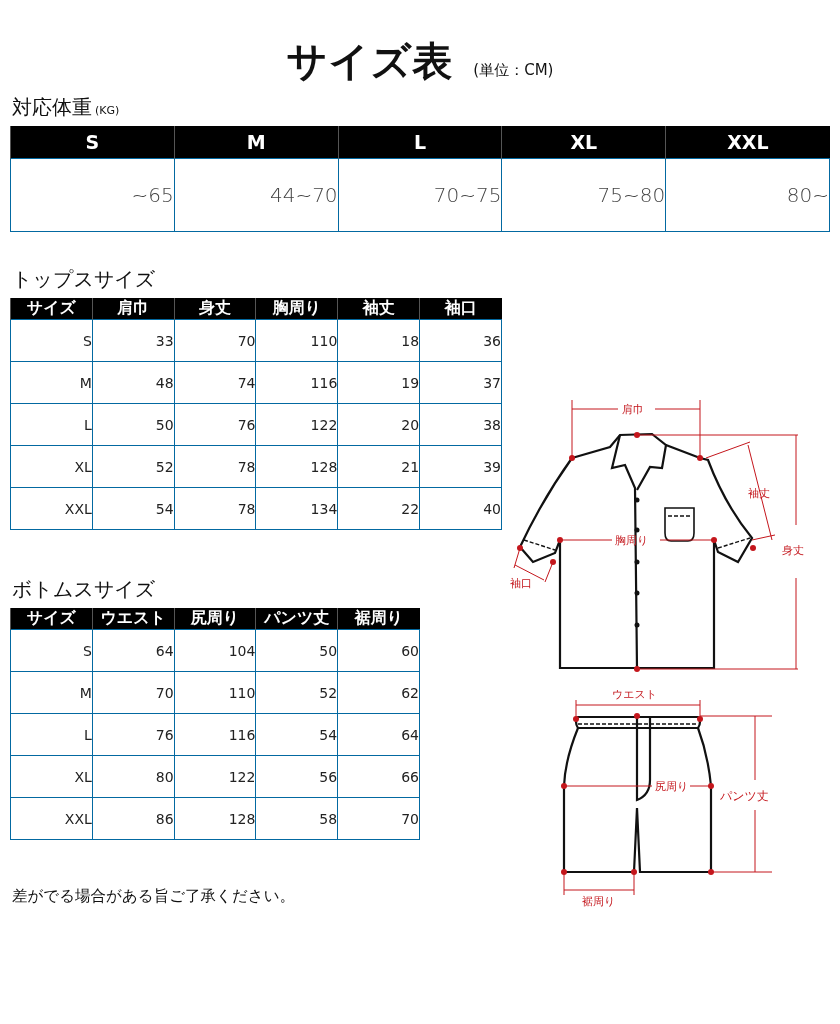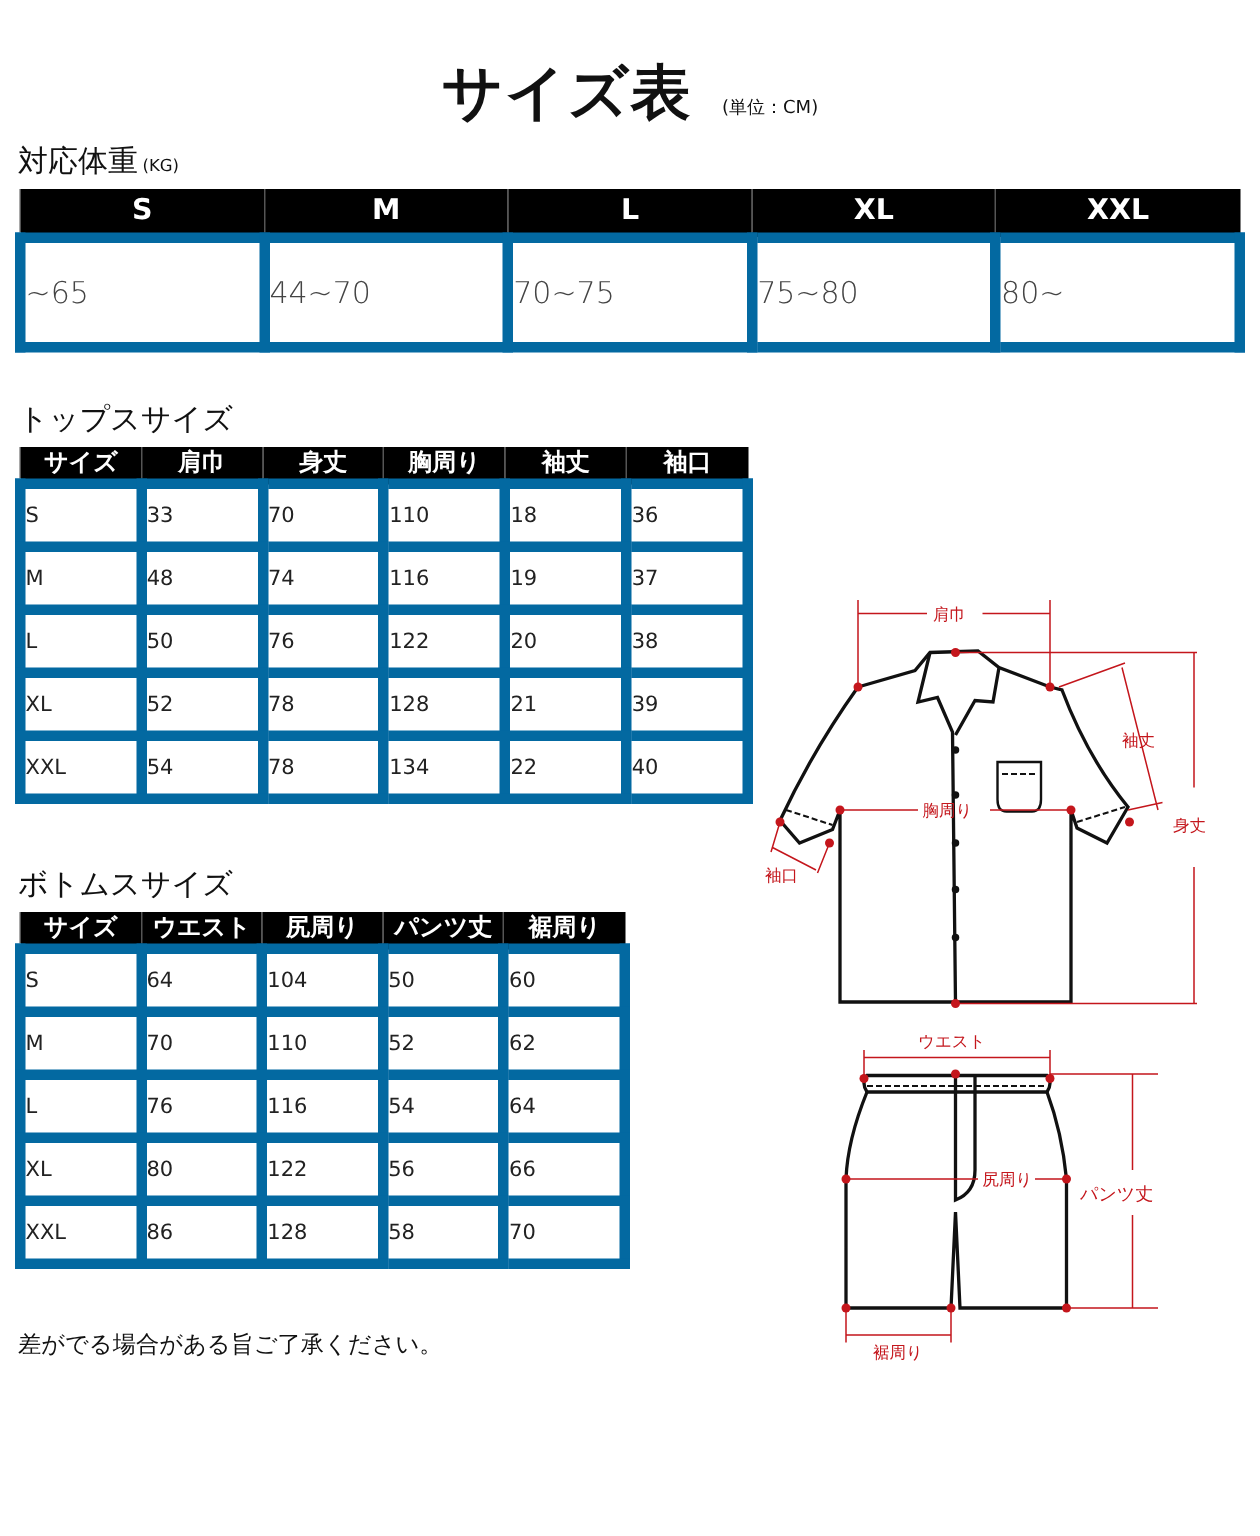--- a/index.html
+++ b/index.html
@@ -1,25 +1,25 @@
 <!DOCTYPE html>
 <html><head>
 <meta charset="utf-8">
 <style>
 *{box-sizing:border-box;margin:0;padding:0}
 body{width:840px;height:1024px;background:#fff;position:relative;font-family:"DejaVu Sans",sans-serif;color:#111;overflow:hidden}
 .abs{position:absolute}
 #title{left:0;width:840px;top:34px;text-align:center;white-space:nowrap}
 #title .big{font-size:40px;font-weight:bold;letter-spacing:1px}
-#title .unit{font-size:12px;margin-left:20px}
+#title .unit{font-size:15px;margin-left:20px}
 .sec{font-size:20px;left:12px}
 .sec small{font-size:11px;margin-left:3px}
 table{border-collapse:collapse;position:absolute;table-layout:fixed}
 th{background:#000;color:#fff;font-weight:bold;border-left:1px solid #555;text-align:center}
-td{border:7px solid #0369a1;text-align:left;color:#222}
+td{border:1px solid #0369a1;text-align:right;color:#222}
 #wt th{height:32px;font-size:19px}
 #wt td{height:73px;font-size:20px;color:#444;font-weight:300}
 .st th{height:17px;font-size:16px}
 .st td{height:42px;font-size:14px}
 #note{left:12px;top:876px;font-size:15.5px;line-height:40px;width:490px}
 svg text{font-family:"DejaVu Sans",sans-serif;fill:#c4161c;font-size:11px}
 </style>
 </head>
 <body>
 

